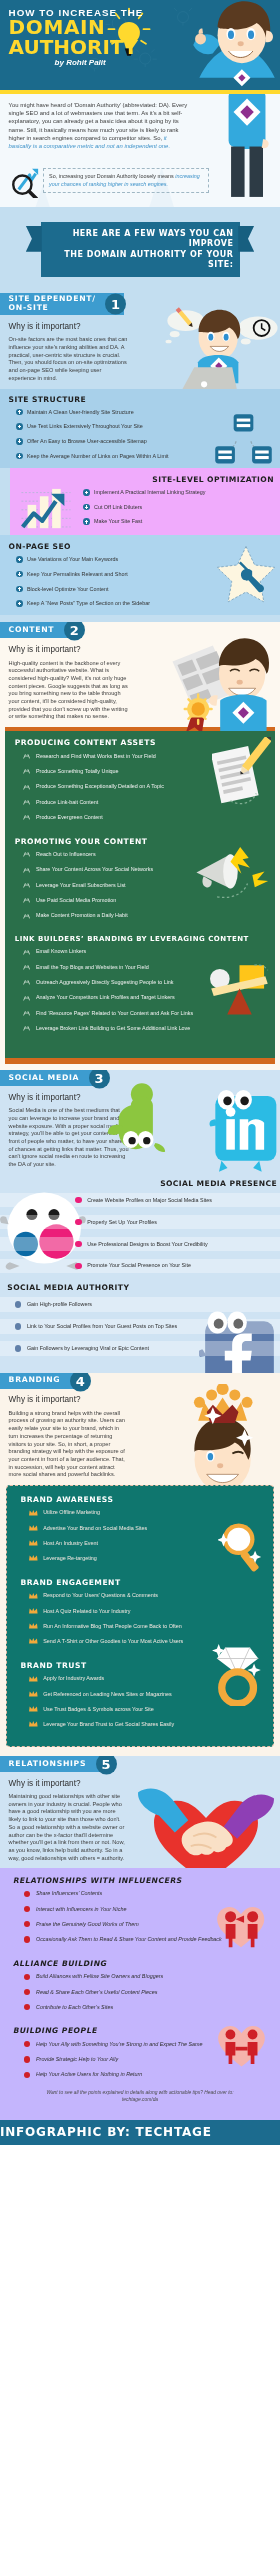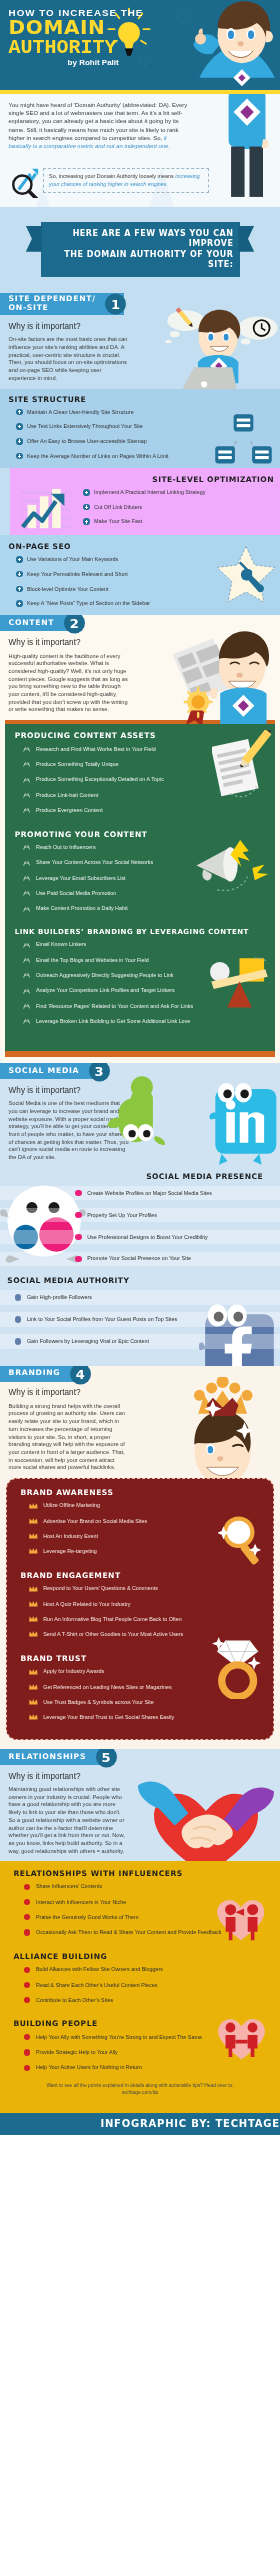--- a/index.html
+++ b/index.html
@@ -13,25 +13,25 @@
   .page { width:280px; position:relative; overflow:hidden; }
 
   
   .hero { position:relative; background:#1b6a8c; height:90px; overflow:hidden; }
   .hero .bgbulbs { position:absolute; inset:0; opacity:.22; }
   .hero-inner { position:relative; padding:7.3px 0 0 8.6px; z-index:3; }
   .h-line1 { font-family:Liberation Sans, sans-serif; font-weight:bold; letter-spacing:1px;
              color:#ffffff; font-size:9.8px; line-height:11px; }
   .h-big { font-family:"DejaVu Sans", sans-serif; font-weight:bold; color:#ffd92e;
            font-size:20px; line-height:19.5px; letter-spacing:0.6px; }
-  .h-big.second { letter-spacing:0px;font-family:Liberation Mono, monospace; }
+  .h-big.second { letter-spacing:0px; }
   .h-line3 { font-family:"DejaVu Sans", sans-serif; font-weight:bold; letter-spacing:1.1px;
              color:#ffffff; font-size:8px; line-height:11px; margin-top:0.6px; }
-  .byline { font-weight:bold; color:#ffffff; font-size:8px;
-            text-align:left; margin-left:59px; margin-top:1.2px; }
+  .byline { font-style:italic; font-weight:bold; color:#ffffff; font-size:8px;
+            text-align:left; margin-left:46px; margin-top:1.2px; }
   .hero-char { position:absolute; right:0; top:0; width:92px; height:90px; z-index:2; }
   .yellowbar { height:3.7px; background:#ffd92e; }
 
   
   .intro { position:relative; background:#f4f9fc; padding:7.3px 8.6px 9.8px 8.6px; overflow:hidden; }
   .intro .tri-bg { position:absolute; inset:0; opacity:.5; z-index:0; }
   .intro p { position:relative; z-index:2; font-size:5.9px; line-height:8.2px; color:#3d3d3d;
              max-width:182px; }
   .intro .ital { color:#3d92c9; font-style:italic; }
   .callout-wrap { position:relative; z-index:2; margin-top:13.4px; display:flex; align-items:center; }
@@ -58,21 +58,21 @@
                    font-size:7.7px; letter-spacing:0.7px; padding:3.7px 28px 3.7px 8.6px; line-height:8.6px; }
   .sec-head .bar.two { padding-top:2.4px; padding-bottom:2.4px; }
   .sec-head .num { position:absolute; right:-2.4px; top:50%; transform:translateY(-50%);
                    width:21px; height:21px; border-radius:50%; background:#1c6b8e; color:#fff;
                    font-family:"DejaVu Sans", sans-serif; font-weight:bold; font-size:13px;
                    display:flex; align-items:center; justify-content:center; }
   .why { font-size:8.2px; color:#2f2f2f; margin:6.7px 0 5.5px 8.6px; }
   .secbody { font-size:5.6px; line-height:7.7px; color:#3d3d3d; margin-left:8.6px; max-width:120px; }
 
   
-  .s1 { background:#c3def0; position:relative; padding-bottom:0; overflow:hidden; }
+  .s1 { background:#c3def0; position:relative; padding-bottom:7px; overflow:hidden; }
   .s1 .char { position:absolute; right:0; top:13.4px; width:120px; }
   .s1-sub { background:#a8d0ea; padding:6.1px 0 7.3px 0; position:relative; overflow:hidden;
             margin-top:6.1px; }
   .s1-sub2 { background:#f0abfc; padding:7.3px 0 8.6px 0; position:relative; overflow:hidden;margin-left:10px; }
   .s1-sub3 { background:#aed5ee; padding:7.3px 0 7.3px 0; position:relative; overflow:hidden; }
   .grp-title { font-family:"DejaVu Sans", sans-serif; font-weight:bold; font-size:7.6px;
                letter-spacing:0.4px; color:#1f1f1f; margin:0 0 4.9px 8.6px; }
   .grp-title.right { text-align:right; margin:0 6.1px 4.9px 0; }
   ul.bl { list-style:none; }
   ul.bl li { display:flex; align-items:center; font-size:5.4px; color:#333;
@@ -115,47 +115,47 @@
   ul.bands li { display:flex; align-items:center; font-size:5.4px; color:#2e2e2e;
                 line-height:6.7px; height:14.7px; margin-bottom:7.3px;
                 background:rgba(255,255,255,.34); padding-left:0; }
   .dot-pink { width:6.7px; height:6.7px; border-radius:50%; background:#ec1e79; flex:0 0 6.7px; margin-right:5.5px; }
   .dot-blue { width:6.7px; height:6.7px; border-radius:50%; background:#607fa8; flex:0 0 6.7px; margin-right:5.5px; }
   .s3 .grp-title { position:relative; z-index:4; }
 
   
   .s4 { background:#fbf4ea; position:relative; overflow:hidden; }
   .s4 .king { position:absolute; right:0px; top:11px; width:116px; }
-  .redbox { margin:6.1px 6.1px 0 6.1px; background:#7f1d1d; border:0.6px dashed #e6bca6;
-            border-radius:11px; padding:8.6px 0 9.8px 0; position:relative; overflow:hidden; }
+  .redbox { margin:6.1px 6.1px 0 6.1px; background:#0f766e; border:0.6px dashed #e6bca6;
+            border-radius:4px; padding:8.6px 0 9.8px 0; position:relative; overflow:hidden; }
   .redbox .gtitle { font-family:"DejaVu Sans", sans-serif; font-weight:bold; color:#fff;
                     font-size:7.6px; letter-spacing:0.5px; margin:0 0 5.5px 13.4px; }
   .redbox ul.bl li { color:#f6e9e2; padding-left:22px; margin-bottom:8.6px; }
   .crown { width:8.6px; height:6.1px; flex:0 0 8.6px; margin-right:5.5px; }
   .loupe-ic { position:absolute; right:9.8px; top:35px; width:45px; }
   .ring-ic { position:absolute; right:11px; top:153px; width:50px; }
 
   
   .s5 { background:#cfe3f3; position:relative; overflow:hidden; }
   .s5 .hands { position:absolute; right:0px; top:13.4px; width:148px; }
-  .peachbox { background:#eab308; margin-top:6.1px; padding:7.3px 0 8.6px 0; position:relative; overflow:hidden; }
+  .peachbox { background:#c4b5fd; margin-top:6.1px; padding:7.3px 0 8.6px 0; position:relative; overflow:hidden;font-style:italic; }
   .peachbox .gtitle { font-family:"DejaVu Sans", sans-serif; font-weight:bold; color:#1f1f1f;
                       font-size:7.6px; letter-spacing:0.5px; margin:0 0 5.5px 13.4px; }
   .peachbox ul.bl li { color:#303030; padding-left:24.4px; margin-bottom:8.6px; }
   .dot-red { width:6.1px; height:6.1px; border-radius:50%; background:#cf2027; flex:0 0 6.1px; margin-right:5.5px; }
   .peach-ic1 { position:absolute; right:8.6px; top:34px; width:60px; }
   .peach-ic2 { position:absolute; right:8.6px; top:153px; width:59px; }
   .peach-ic3 { position:absolute; right:8.6px; top:250px; width:59px; }
   .finalnote { text-align:center; font-size:4.9px; color:#4a4a4a; line-height:6.7px;
                padding:3.7px 37px 7.3px 37px; position:relative; z-index:3; }
 
   
-  .footer { background:#1c6b8e; color:#fff; text-align:right; padding:5.5px 0;
+  .footer { background:#1c6b8e; color:#fff; text-align:left; padding:5.5px 0;
             font-family:"DejaVu Sans", sans-serif; font-weight:bold;
-            font-size:10px; letter-spacing:0.8px; }
+            font-size:12px; letter-spacing:0.8px; }
 </style>
 </head>
 <body>
 
 <div class="page">
 
   <div class="hero">
     <svg class="bgbulbs" viewBox="0 0 459 148" preserveAspectRatio="none">
       <g fill="none" stroke="#4d92b0" stroke-width="1.2">
         <circle cx="195" cy="38" r="11"></circle>
@@ -640,21 +640,21 @@
     </svg>
 
     <div class="sec-head">
       <span class="bar">SOCIAL MEDIA</span>
       <span class="num">3</span>
     </div>
     <div class="why">Why is it important?</div>
     <div class="secbody">Social Media is one of the best mediums that you can leverage to increase your brand and website exposure. With a proper social media strategy, you'll be able to get your content in front of people who matter, to have your share of chances at getting links that matter. Thus, you can't ignore social media en route to increasing the DA of your site.</div>
 
     <div style="margin-top:9.8px">
-      <div class="grp-title right" style="margin-right:17px">SOCIAL MEDIA PRESENCE</div>
+      <div class="grp-title right" style="margin-right:3px">SOCIAL MEDIA PRESENCE</div>
       <ul class="bands">
         <li style="padding-left:75px">
             <span class="dot-pink"></span>
             <span>Create Website Profiles on Major Social Media Sites</span>
           </li>
         <li style="padding-left:75px">
             <span class="dot-pink"></span>
             <span>Properly Set Up Your Profiles</span>
           </li>
         <li style="padding-left:75px">

